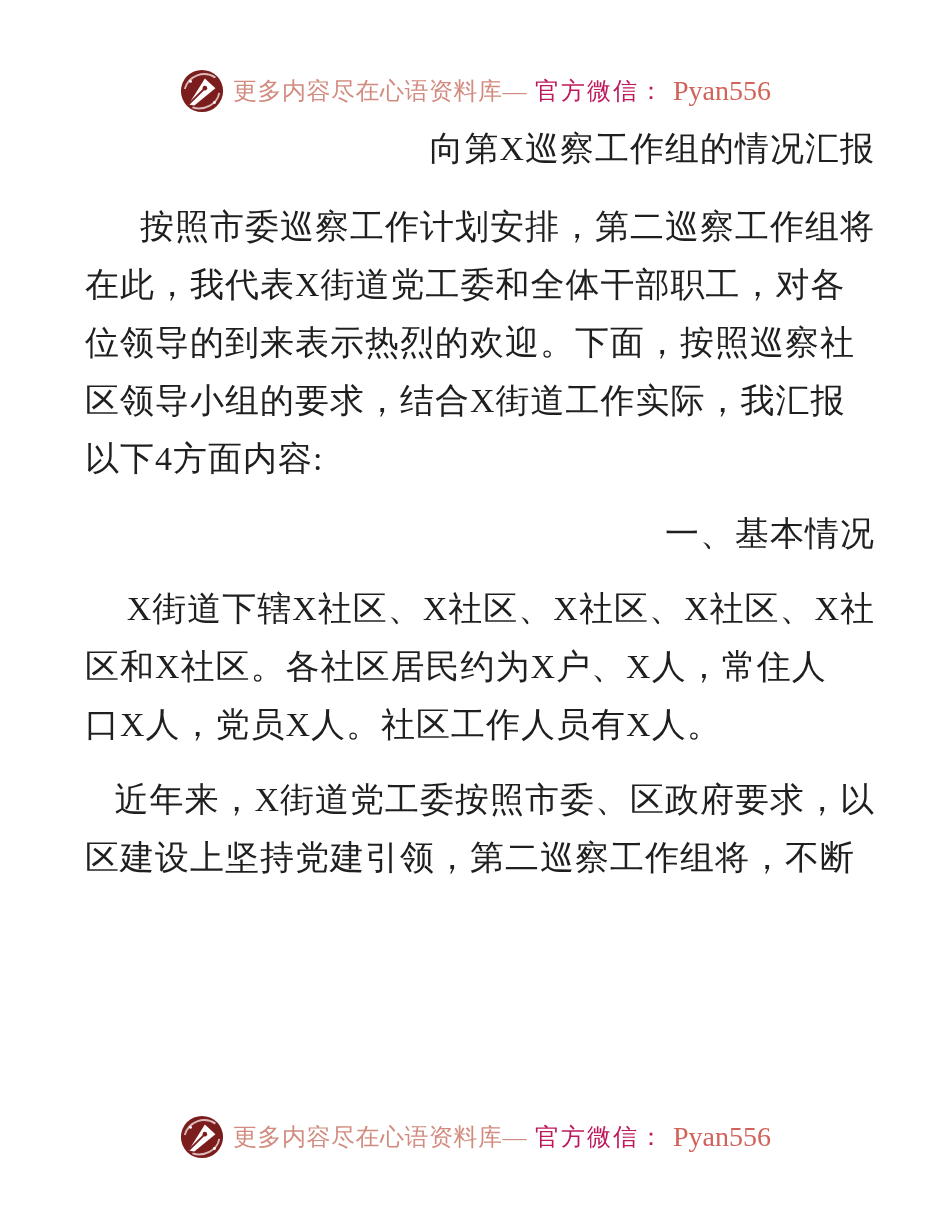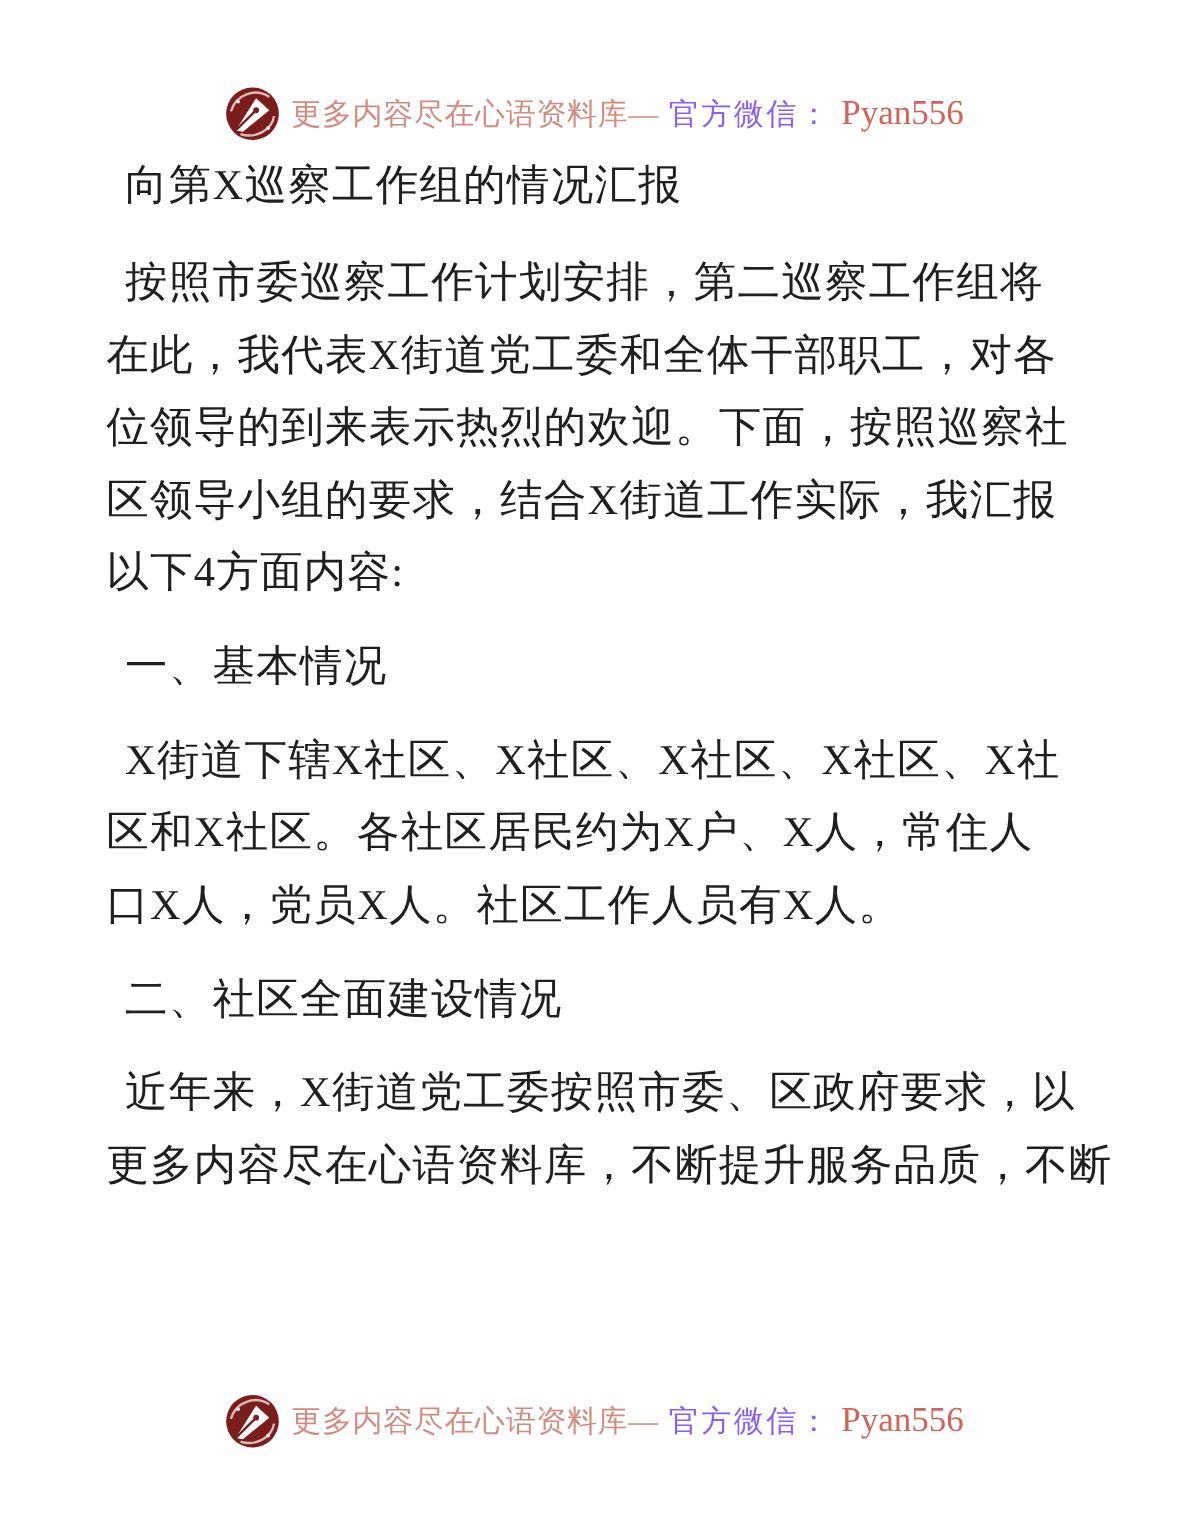--- a/index.html
+++ b/index.html
@@ -27,21 +27,21 @@
   .wm-logo { width: 46px; height: 46px; flex: 0 0 auto; }
   .wm-prefix {
     color: #d28b7f;
     font-size: 24px;
     font-family: "Liberation Serif", serif;
     letter-spacing: 0.5px;
     white-space: nowrap;
     text-align: center;
   }
   .wm-label {
-    color: #8b5cf6;
+    color: #be185d;
     font-size: 24px;
     font-family: "Liberation Serif", serif;
     letter-spacing: 2px;
     white-space: nowrap;
   }
   .wm-id {
     color: #d2635a;
     font-size: 28px;
     font-family: Liberation Serif, serif;
     white-space: nowrap;
@@ -54,21 +54,21 @@
     top: 120px;
     width: 790px;
     color: #1f1f1f;
     font-size: 34px;
     line-height: 58px;
     letter-spacing: 1px;
   }
   .block { margin: 0 0 17px 0; }
   .block.title { margin-bottom: 20px; }
   .line { white-space: nowrap; }
-  .block .line:first-child { text-indent: 15px; }
+  .block .line:first-child { text-indent: 15px; text-align: right; }
 </style>
 </head>
 <body>
 
 <div class="page">
 
   <div class="watermark top">
     <svg class="wm-logo" viewBox="0 0 48 48" aria-hidden="true">
       <circle cx="24" cy="24" r="22" fill="#7c1d1d"></circle>
       <path d="M10 38 L27 11 L38 21 L16 39 Z" fill="#ffffff"></path>
@@ -96,26 +96,23 @@
         <div class="line">以下4方面内容:</div>
       </div>
       <div class="block heading">
         <div class="line">一、基本情况</div>
       </div>
       <div class="block paragraph">
         <div class="line">X街道下辖X社区、X社区、X社区、X社区、X社</div>
         <div class="line">区和X社区。各社区居民约为X户、X人，常住人</div>
         <div class="line">口X人，党员X人。社区工作人员有X人。</div>
       </div>
-      <div class="block heading">
-        <div class="line">二、社区全面建设情况</div>
-      </div>
       <div class="block paragraph">
         <div class="line">近年来，X街道党工委按照市委、区政府要求，以</div>
-        <div class="line">更多内容尽在心语资料库，不断提升服务品质，不断</div>
+        <div class="line">区建设上坚持党建引领，第二巡察工作组将，不断</div>
       </div>
     </div>
 
   <div class="watermark bottom">
     <svg class="wm-logo" viewBox="0 0 48 48" aria-hidden="true">
       <circle cx="24" cy="24" r="22" fill="#7c1d1d"></circle>
       <path d="M10 38 L27 11 L38 21 L16 39 Z" fill="#ffffff"></path>
       <path d="M10 38 L26 22" stroke="#7c1d1d" stroke-width="2" fill="none"></path>
       <circle cx="27" cy="21" r="2.4" fill="#7c1d1d"></circle>
       <path d="M6 22 C10 8, 26 2, 38 10" stroke="#f3e4e2" stroke-width="2" fill="none" opacity="0.8"></path>

